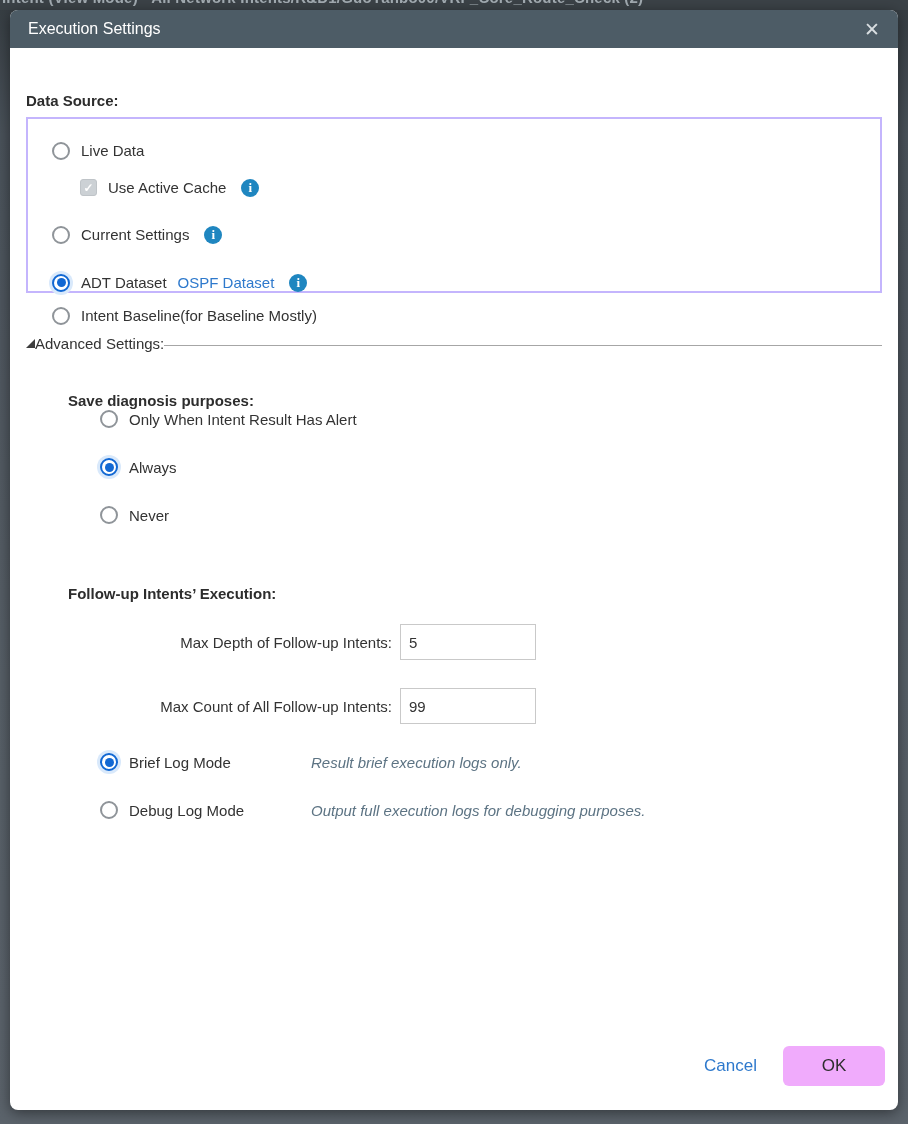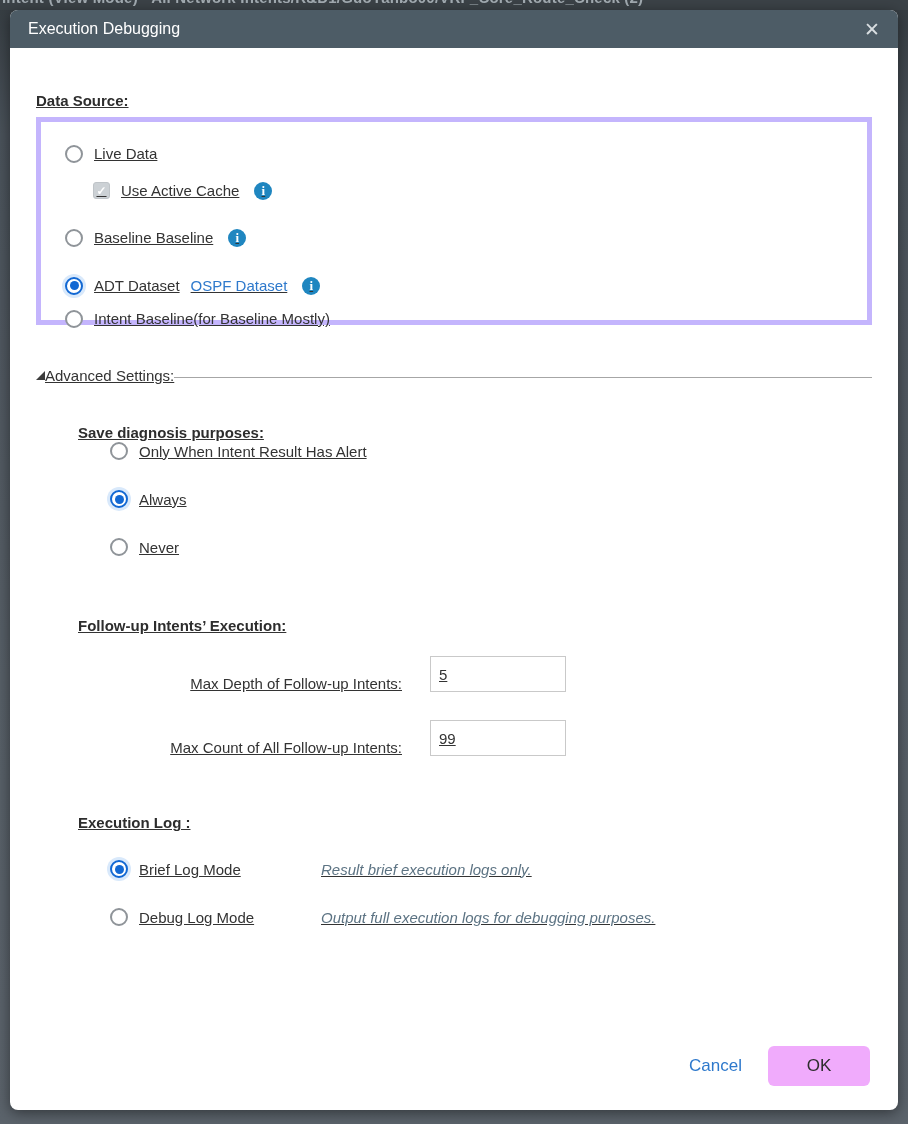--- a/index.html
+++ b/index.html
@@ -15,26 +15,26 @@
     color:#a2abb1; white-space:nowrap; letter-spacing:.2px; }
 
   .modal { position:absolute; left:10px; top:10px; width:888px; height:1100px;
     background:#fff; border-radius:8px; box-shadow:0 3px 14px rgba(0,0,0,.45); }
 
   .modal-header { height:38px; background:#4d5c66; border-radius:8px 8px 0 0;
     display:flex; align-items:center; padding:0 18px; }
   .modal-title { color:#fff; font-size:16px; }
   .close { margin-left:auto; color:#d9dee1; font-size:19px; line-height:1; cursor:pointer; }
 
-  .content { padding:0 26px;text-decoration:underline; }
+  .content { padding:0 16px; }
 
   .section-label { font-size:15px; font-weight:bold; color:#2d2d2d; }
   .ds-label { margin-top:44px; }
 
-  .ds-box { margin-top:8px; height:208px; border:5px solid #c4b5fd; padding:22px 24px 0; }
+  .ds-box { margin-top:8px; height:176px; border:2px solid #c4b5fd; padding:22px 24px 0; }
 
   .row { display:flex; align-items:center; gap:11px; height:19px; }
   .lbl { font-size:15px; color:#333; white-space:nowrap; }
   .link { color:#2e79cc; }
 
   .radio { width:18px; height:18px; border:2px solid #8f9499; border-radius:50%;
     background:#fff; flex:0 0 auto; position:relative; }
   .radio.on { border-color:#1268d3; box-shadow:0 0 0 3px #d9e9fb; }
   .radio.on::after { content:""; position:absolute; inset:2.5px; border-radius:50%; background:#1268d3; }
 
@@ -56,47 +56,47 @@
   .tri { width:0; height:0; border-left:9px solid transparent; border-bottom:9px solid #3d3d3d; flex:0 0 auto; }
   .adv-label { font-size:15px; color:#333; white-space:nowrap; }
   .adv-line { flex:1; border-top:1px solid #a6a6a6; margin-top:3px; }
 
   .adv-content { margin-left:42px; }
   .diag-label { margin-top:40px; }
   .diag-list { margin-left:32px; }
   .diag-list .row { margin-bottom:28px; height:20px; }
 
   .fu-label { margin-top:60px; }
-  .field-row { display:flex; align-items:flex-end; margin-top:22px;gap:20px; }
+  .field-row { display:flex; align-items:center; margin-top:22px; }
   .field-row + .field-row { margin-top:28px; }
   .field-label { width:332px; text-align:right; padding-right:8px; font-size:15px; color:#333; }
   .num-input { width:136px; height:36px; border:1px solid #c9c9c9; background:#fff;
     font-family:"Liberation Sans", sans-serif; font-size:15px; color:#333; padding:0 8px; }
 
   .log-label { margin-top:58px; }
   .log-row { display:flex; align-items:center; margin-left:32px; margin-top:28px; height:20px; gap:11px; }
   .log-name { width:171px; font-size:15px; color:#333; }
   .log-desc { font-style:italic; color:#5c7383; font-size:15px; }
 
-  .footer { position:absolute; bottom:24px; right:28px; display:flex; align-items:center; gap:26px; }
+  .footer { position:absolute; bottom:24px; right:13px; display:flex; align-items:center; gap:26px; }
   .cancel { color:#2e79cc; font-size:17px; cursor:pointer; }
   .ok-btn { width:102px; height:40px; background:#f0abfc; border:none; border-radius:6px;
     font-family:"Liberation Sans", sans-serif; font-size:17px; color:#2d2d2d; cursor:pointer; }
 </style>
 </head>
 <body>
 
 <div class="bg-bar">
   <span class="bg-title">Intent (View Mode) - All Network Intents/R&amp;D1/GuoYanbo00/VRF_Core_Route_Check (2)</span>
 </div>
 
 <div class="modal">
 
   <div class="modal-header">
-    <span class="modal-title">Execution Debugging</span>
+    <span class="modal-title">Execution Settings</span>
     <span class="close">✕</span>
   </div>
 
   <div class="content">
 
     <div class="section-label ds-label">Data Source:</div>
 
     <div class="ds-box">
 
       <div class="row r-live">
@@ -105,21 +105,21 @@
       </div>
 
       <div class="row r-cache">
         <span class="checkbox">✓</span>
         <span class="lbl">Use Active Cache</span>
         <span class="info">i</span>
       </div>
 
       <div class="row r-current">
         <span class="radio"></span>
-        <span class="lbl">Baseline Baseline</span>
+        <span class="lbl">Current Settings</span>
         <span class="info">i</span>
       </div>
 
       <div class="row r-adt">
         <span class="radio on"></span>
         <span class="lbl">ADT Dataset</span>
         <span class="lbl link">OSPF Dataset</span>
         <span class="info">i</span>
       </div>
 
@@ -160,21 +160,20 @@
       <div class="field-row">
         <span class="field-label">Max Depth of Follow-up Intents:</span>
         <input class="num-input" type="text" value="5" style="">
       </div>
 
       <div class="field-row">
         <span class="field-label">Max Count of All Follow-up Intents:</span>
         <input class="num-input" type="text" value="99" style="">
       </div>
 
-      <div class="section-label log-label">Execution Log :</div>
 
       <div class="log-row">
         <span class="radio on"></span>
         <span class="log-name">Brief Log Mode</span>
         <span class="log-desc">Result brief execution logs only.</span>
       </div>
 
       <div class="log-row">
         <span class="radio"></span>
         <span class="log-name">Debug Log Mode</span>

